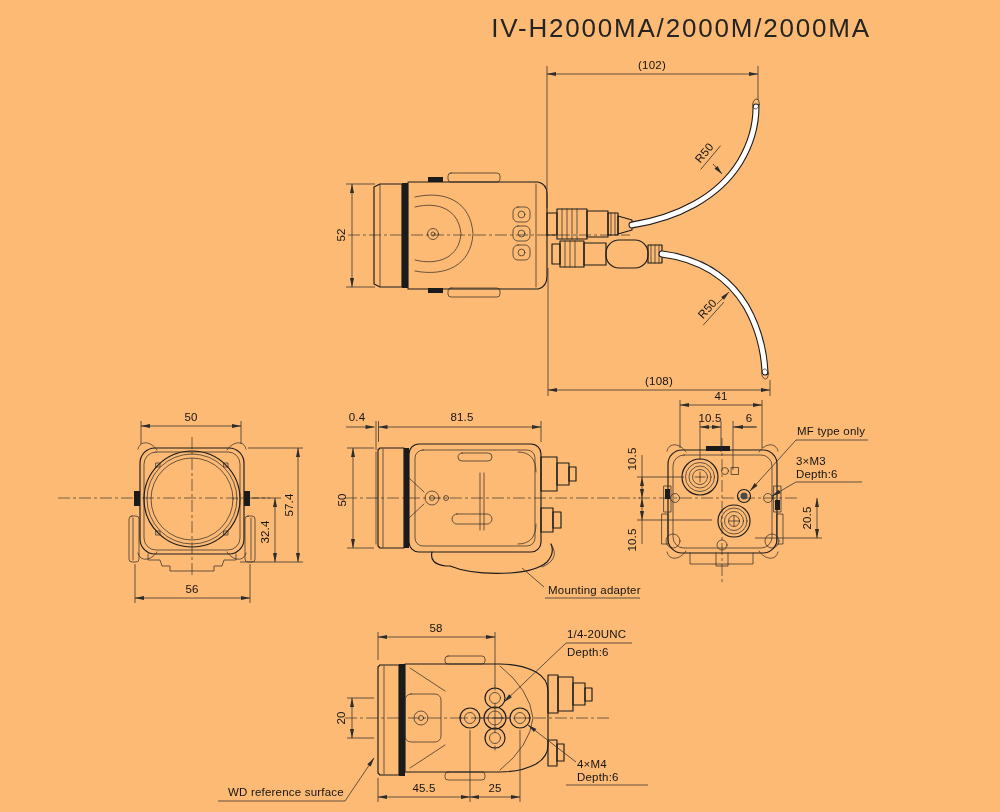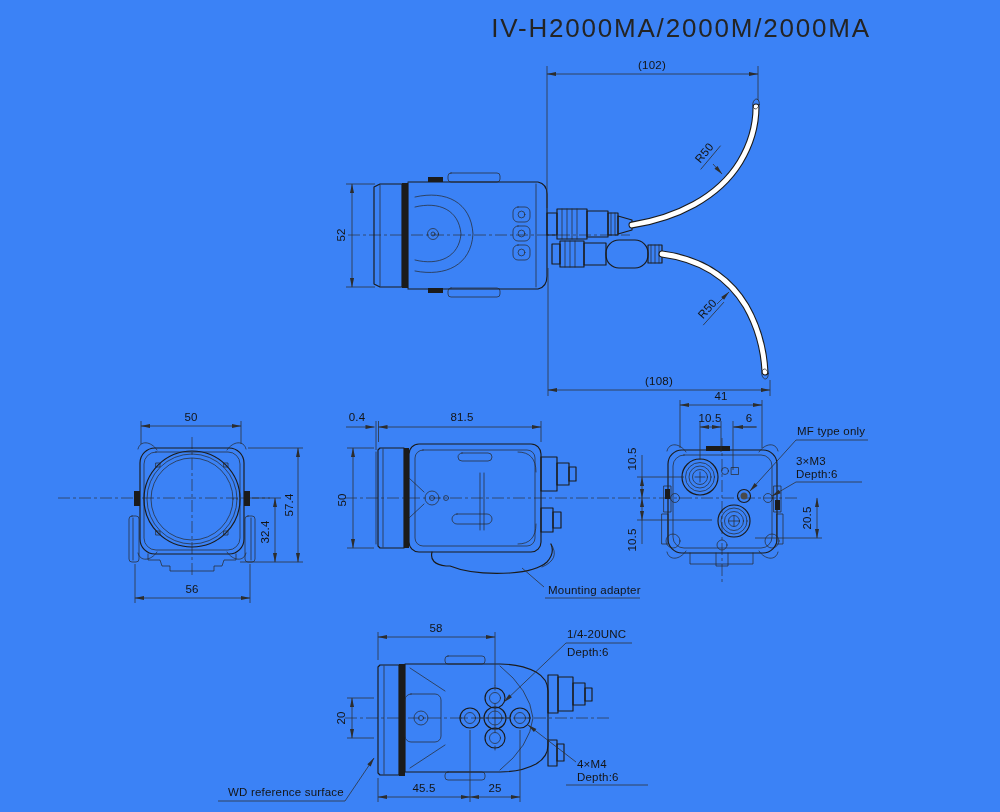--- a/index.html
+++ b/index.html
@@ -1,16 +1,16 @@
 <!DOCTYPE html>
 <html><head>
 <meta charset="utf-8">
 <style>
   html,body{margin:0;padding:0;background:#fff;width:1000px;height:812px;overflow:hidden}
-  .stage{position:relative;width:1000px;height:812px;background:#3b82f6;font-family:"Liberation Sans",sans-serif}
+  .stage{position:relative;width:1000px;height:812px;background:#fdba74;font-family:"Liberation Sans",sans-serif}
   svg{position:absolute;left:0;top:0}
   .o{fill:none;stroke:#1b1b1b;stroke-width:1.15;stroke-linejoin:round;stroke-linecap:round}
   .o2{fill:none;stroke:#262626;stroke-width:.7;stroke-linejoin:round;stroke-linecap:round}
   .d{fill:none;stroke:#2d2d2d;stroke-width:.75}
   .cl{fill:none;stroke:#2d2d2d;stroke-width:.65;stroke-dasharray:12 3 3 3}
   .blk{fill:#1b1b1b;stroke:none}
   .t{font-family:"Liberation Sans",sans-serif;font-size:11.5px;fill:#141414;letter-spacing:.2px;text-anchor:middle}
   .ts{text-anchor:start}
   .ttl{font-family:"Liberation Sans",sans-serif;font-size:26px;letter-spacing:1.8px;fill:#242424;text-anchor:middle;font-weight:400}
   .cab1{fill:none;stroke:#1b1b1b;stroke-width:7;stroke-linecap:round}

